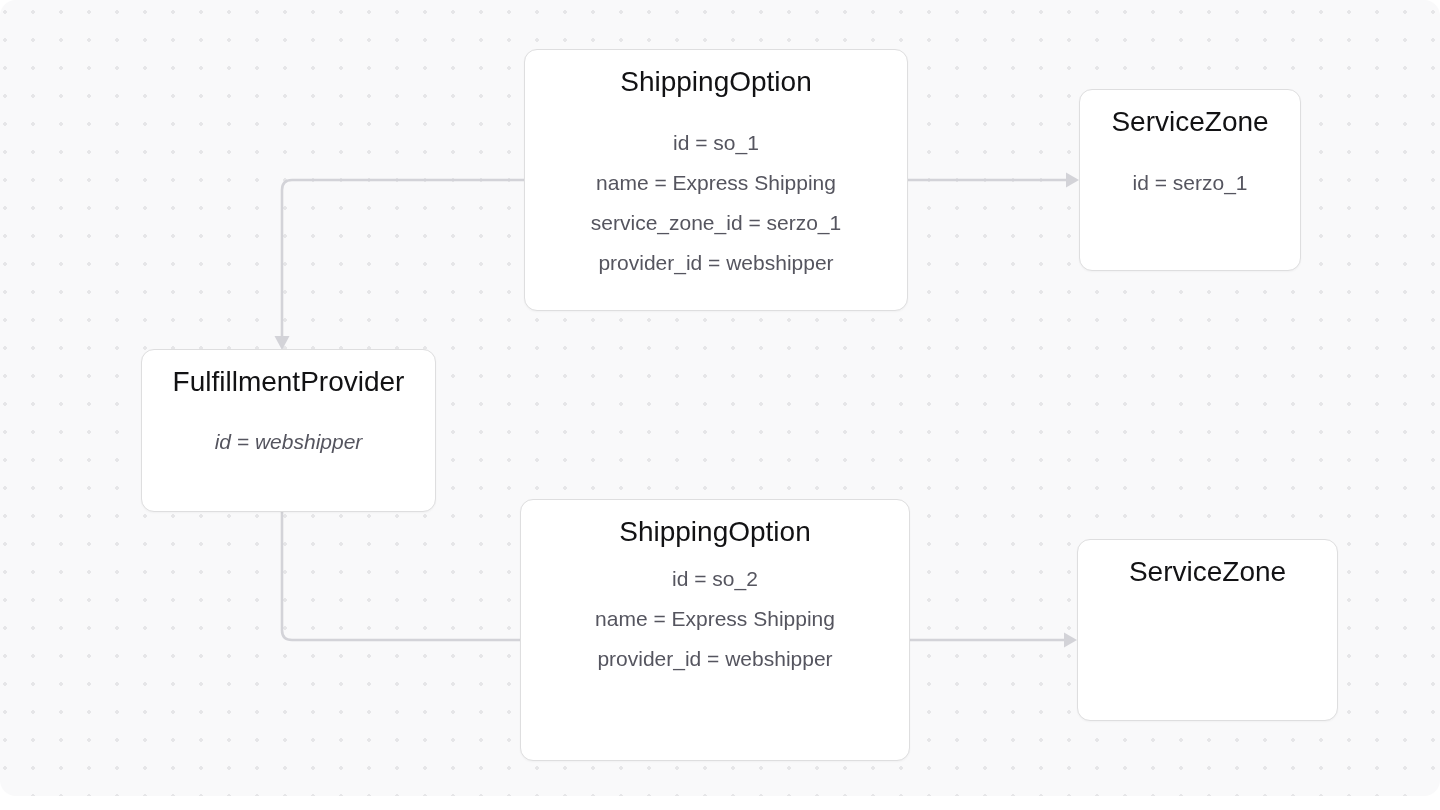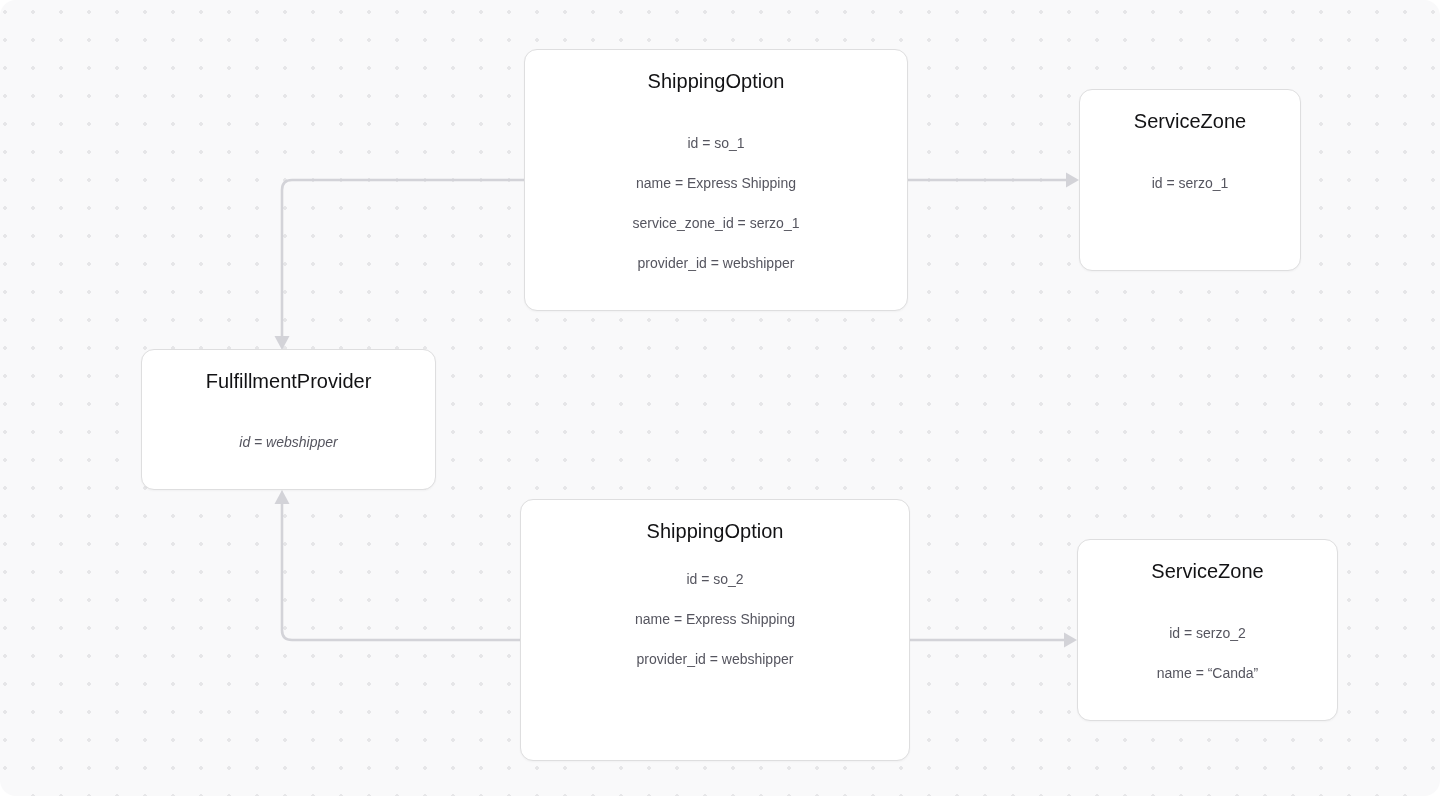--- a/index.html
+++ b/index.html
@@ -57,50 +57,50 @@
     border: 1.4px solid #dededf;
     border-radius: 13px;
     box-shadow: 0 1px 2px rgba(16,16,20,0.035);
     display: flex;
     flex-direction: column;
     align-items: center;
     overflow: hidden;
   }
   .node-title {
     color: #121214;
-    font-size: 20px;
+    font-size: 28px;
     line-height: 29px;
     font-weight: 400;
     text-align: center;
     white-space: nowrap;
   }
   .node-fields {
     display: flex;
     flex-direction: column;
     align-items: center;
   }
   .node-field {
     color: #55555f;
-    font-size: 14px;
+    font-size: 21px;
     line-height: 40px;
     font-weight: 400;
     text-align: center;
     white-space: nowrap;
   }
 
   
   #node-shipping-option-1 { left: 524px;  top: 49px;  width: 384px; height: 262px; }
   #node-shipping-option-1 .node-title  { margin-top: 17px; }
   #node-shipping-option-1 .node-fields { margin-top: 27px; }
 
   #node-service-zone-1 { left: 1079px; top: 89px;  width: 222px; height: 182px; }
   #node-service-zone-1 .node-title  { margin-top: 17px; }
   #node-service-zone-1 .node-fields { margin-top: 27px; gap: 24px; }
 
-  #node-fulfillment-provider { left: 141px; top: 349px; width: 295px; height: 141px; }
+  #node-fulfillment-provider { left: 141px; top: 349px; width: 295px; height: 163px; }
   #node-fulfillment-provider .node-title  { margin-top: 17px; }
   #node-fulfillment-provider .node-fields { margin-top: 26px; font-style: italic; }
 
   #node-shipping-option-2 { left: 520px;  top: 499px; width: 390px; height: 262px; }
   #node-shipping-option-2 .node-title  { margin-top: 17px; }
   #node-shipping-option-2 .node-fields { margin-top: 13px; }
 
   #node-service-zone-2 { left: 1077px; top: 539px; width: 261px; height: 182px; }
   #node-service-zone-2 .node-title  { margin-top: 17px; }
   #node-service-zone-2 .node-fields { margin-top: 27px; }
@@ -161,19 +161,15 @@
     <div class="node-title">ShippingOption</div>
     <div class="node-fields">
       <div class="node-field">id = so_2</div>
       <div class="node-field">name = Express Shipping</div>
       <div class="node-field">provider_id = webshipper</div>
     </div>
   </div>
 
   <div class="node" id="node-service-zone-2">
     <div class="node-title">ServiceZone</div>
-    <div class="node-fields">
-      <div class="node-field">id = serzo_2</div>
-      <div class="node-field">name = “Canda”</div>
-    </div>
   </div>
 
 </div>
 
 </body></html>

